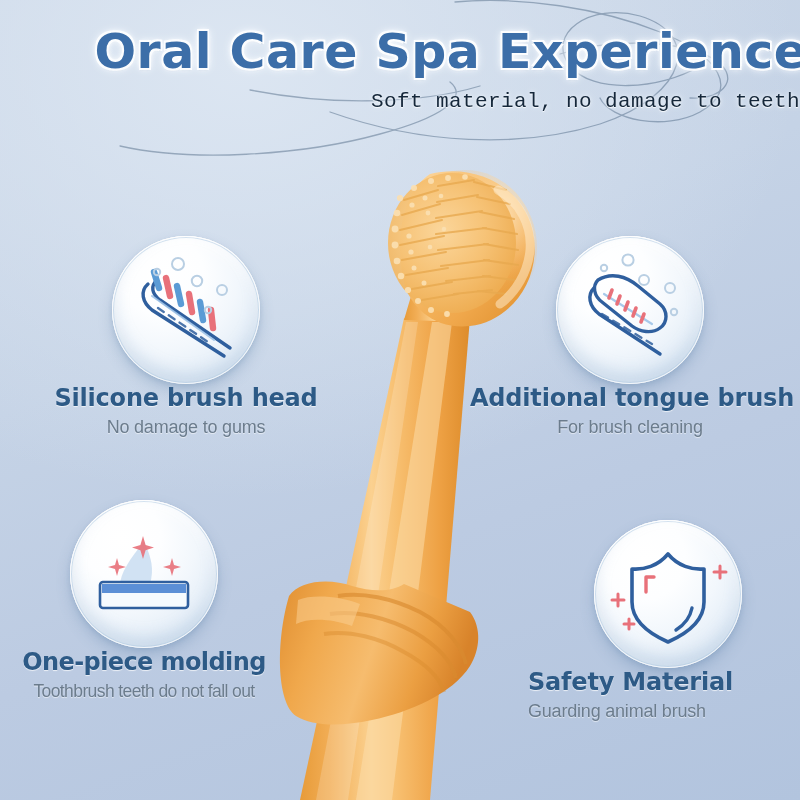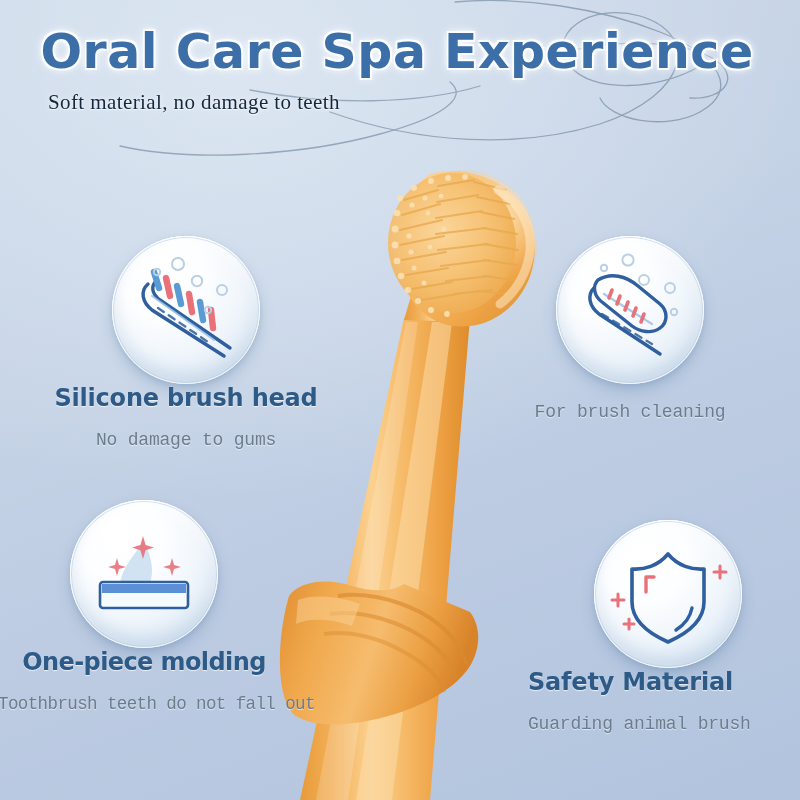--- a/index.html
+++ b/index.html
@@ -20,38 +20,38 @@
   }
 
   
   .squiggle-layer {
     position:absolute; left:0; top:-6px;
     width:800px; height:170px;
     opacity:.42; pointer-events:none;
   }
 
   
-  .header { position:absolute; left:0; top:26px; width:800px; text-align:left;padding-left:48px; }
+  .header { position:absolute; left:0; top:26px; width:800px; text-align:right;padding-left:48px; }
   .title {
     font-family:"DejaVu Sans", sans-serif;
     font-weight:bold;
     font-size:48px;
     letter-spacing:.5px;
     color:#3c6ea8;
     transform:scaleX(1.02);
     text-shadow:
       0 0 4px #ffffff, 0 0 7px #ffffff, 0 0 11px #eef5fc,
       -1.6px -1.6px 0 #ffffff, 1.6px -1.6px 0 #ffffff,
       -1.6px 1.6px 0 #ffffff, 1.6px 1.6px 0 #ffffff,
       0 2px 2px rgba(40,70,110,.25);
     line-height:1.08;
   }
   .subtitle {
     margin-top:12px;
-    font-family:Liberation Serif, serif;
+    font-family:Liberation Mono, monospace;
     font-size:21px;
     color:#15273a;
     letter-spacing:.4px;
     text-shadow:0 0 3px #e9f0f8, 0 0 6px #e9f0f8, 0 1px 0 rgba(255,255,255,.85);
   }
 
   
   .product { position:absolute; left:0; top:0; width:800px; height:800px; pointer-events:none; }
 
   
@@ -89,22 +89,22 @@
     margin-top:0;
     font-family:"DejaVu Sans", sans-serif;
     font-weight:bold;
     font-size:24px;
     color:#2d5a86;
     letter-spacing:-.2px;
     white-space:nowrap;
     text-shadow:0 1px 1px rgba(255,255,255,.7);
   }
   .feat-sub {
-    margin-top:18px;
-    font-family:Liberation Mono, monospace;
+    margin-top:5px;
+    font-family:Liberation Sans, sans-serif;
     font-size:18px;
     color:#6b7c8d;
     letter-spacing:-.2px;
     white-space:nowrap;
     text-shadow:0 1px 1px rgba(255,255,255,.6);
   }
   .feature.bl .feat-title, .feature.bl .feat-sub { letter-spacing:-.6px; }
   .feature.bl .feat-sub { font-size:17.5px; }
 </style>
 </head>
@@ -295,20 +295,21 @@
         </g>
         <g fill="none" stroke="#b9cfe3" stroke-width="2">
           <circle cx="72" cy="24" r="5.6"></circle>
           <circle cx="48" cy="32" r="3.2"></circle>
           <circle cx="88" cy="44" r="5"></circle>
           <circle cx="114" cy="52" r="5"></circle>
           <circle cx="118" cy="76" r="3.2"></circle>
         </g>
       </svg>
     </div>
+    <div class="feat-title">Additional tongue brush</div>
     <div class="feat-sub">For brush cleaning</div>
   </div>
 
   <div class="feature bl">
     <div class="bubble">
       <svg viewBox="0 0 148 148">
         <path d="M74 42 C 82 58, 84 70, 80 84 C 77 94, 70 100, 64 100
                  C 56 100, 50 93, 50 85 C 50 74, 60 58, 74 42 Z" fill="#cfe0f2" opacity=".95"></path>
         <rect x="30" y="82" width="88" height="26" rx="3" fill="#f5fafe" stroke="#2f5f9e" stroke-width="2.6"></rect>
         <rect x="32" y="84" width="84" height="9" fill="#5b8fd6"></rect>

